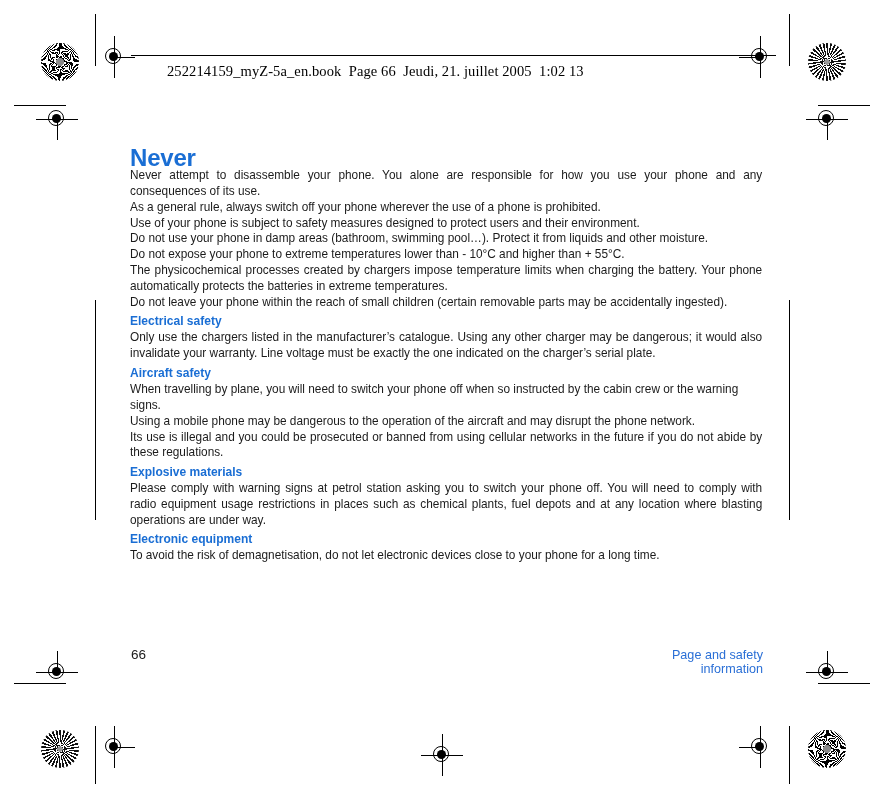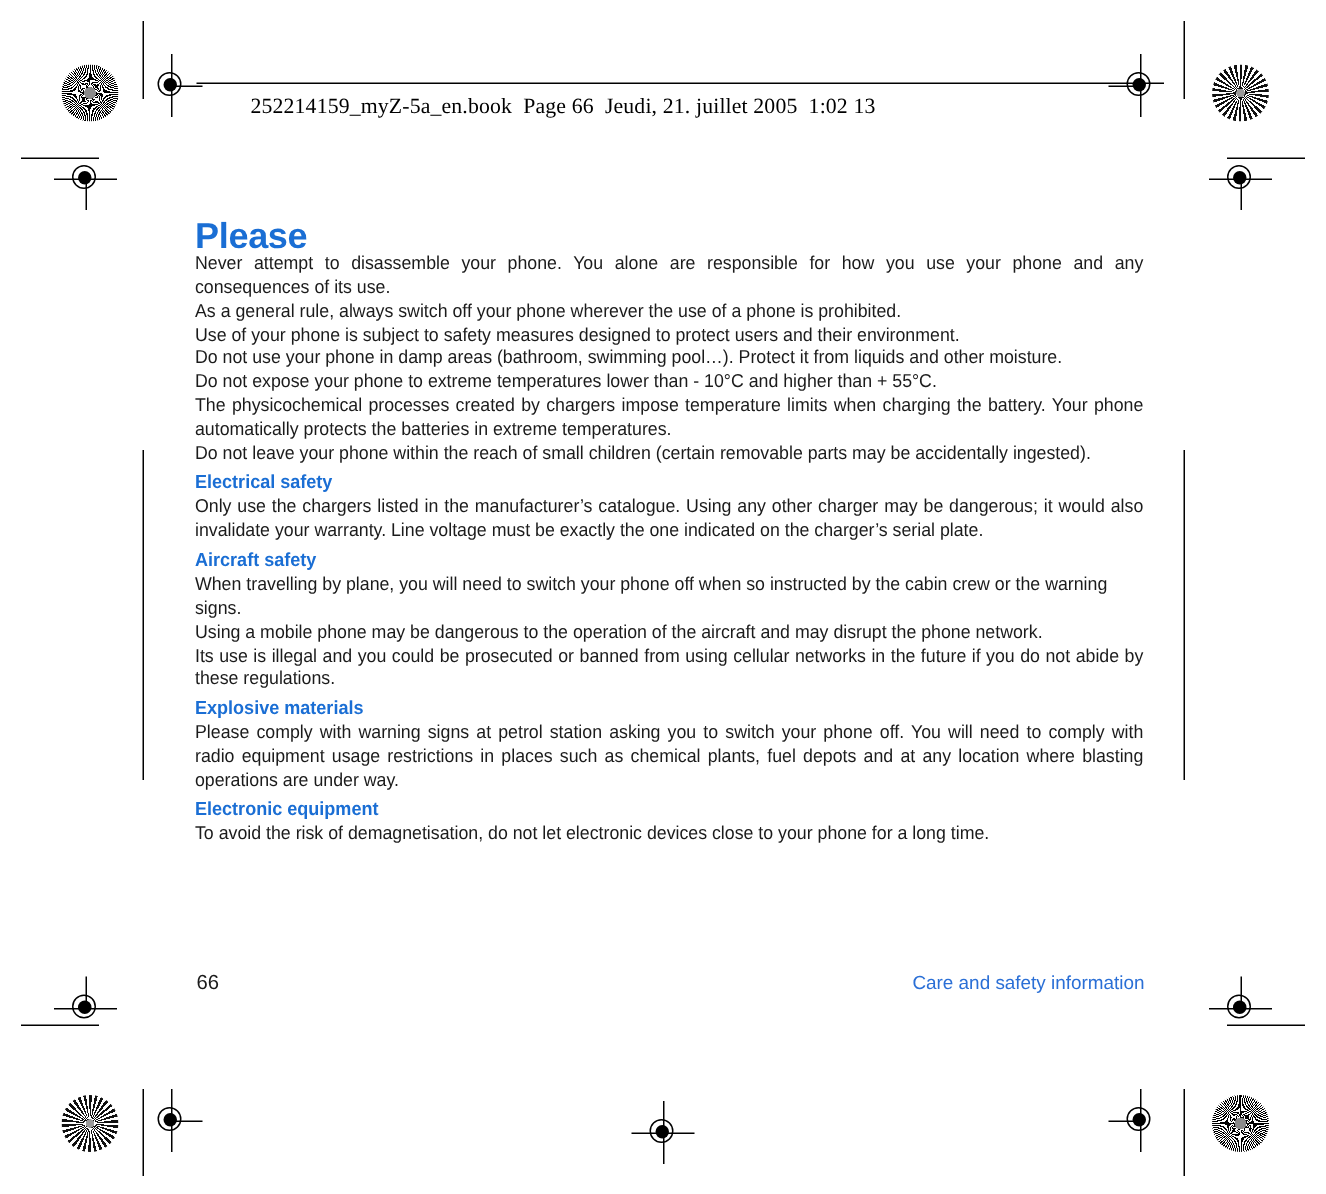--- a/index.html
+++ b/index.html
@@ -244,21 +244,21 @@
       <div class="dot"></div>
       <div class="vline"></div>
       <div class="hline"></div>
   </div>
 
 </div>
 
 <div class="header-line"></div>
 <div class="header-text">252214159_myZ-5a_en.book  Page 66  Jeudi, 21. juillet 2005  1:02 13</div>
 
-<h1 class="page-title">Please</h1>
+<h1 class="page-title">Never</h1>
 
 <div class="content">
   <p class="para lastline-left">Never attempt to disassemble your phone. You alone are responsible for how you use your phone and any consequences of its use.</p>
   <p class="para single">As a general rule, always switch off your phone wherever the use of a phone is prohibited.</p>
   <p class="para single">Use of your phone is subject to safety measures designed to protect users and their environment.</p>
   <p class="para single">Do not use your phone in damp areas (bathroom, swimming pool…). Protect it from liquids and other moisture.</p>
   <p class="para single">Do not expose your phone to extreme temperatures lower than - 10°C and higher than + 55°C.</p>
   <p class="para lastline-left">The physicochemical processes created by chargers impose temperature limits when charging the battery. Your phone automatically protects the batteries in extreme temperatures.</p>
   <p class="para single">Do not leave your phone within the reach of small children (certain removable parts may be accidentally ingested).</p>
 
@@ -271,13 +271,13 @@
   <p class="para lastline-left">Its use is illegal and you could be prosecuted or banned from using cellular networks in the future if you do not abide by these regulations.</p>
 
   <h2 class="section-head">Explosive materials</h2>
   <p class="para lastline-left">Please comply with warning signs at petrol station asking you to switch your phone off. You will need to comply with radio equipment usage restrictions in places such as chemical plants, fuel depots and at any location where blasting operations are under way.</p>
 
   <h2 class="section-head">Electronic equipment</h2>
   <p class="para single">To avoid the risk of demagnetisation, do not let electronic devices close to your phone for a long time.</p>
 </div>
 
 <div class="footer-pageno">66</div>
-<div class="footer-section">Care and safety information</div>
+<div class="footer-section">Page and safety information</div>
 
 </body></html>

